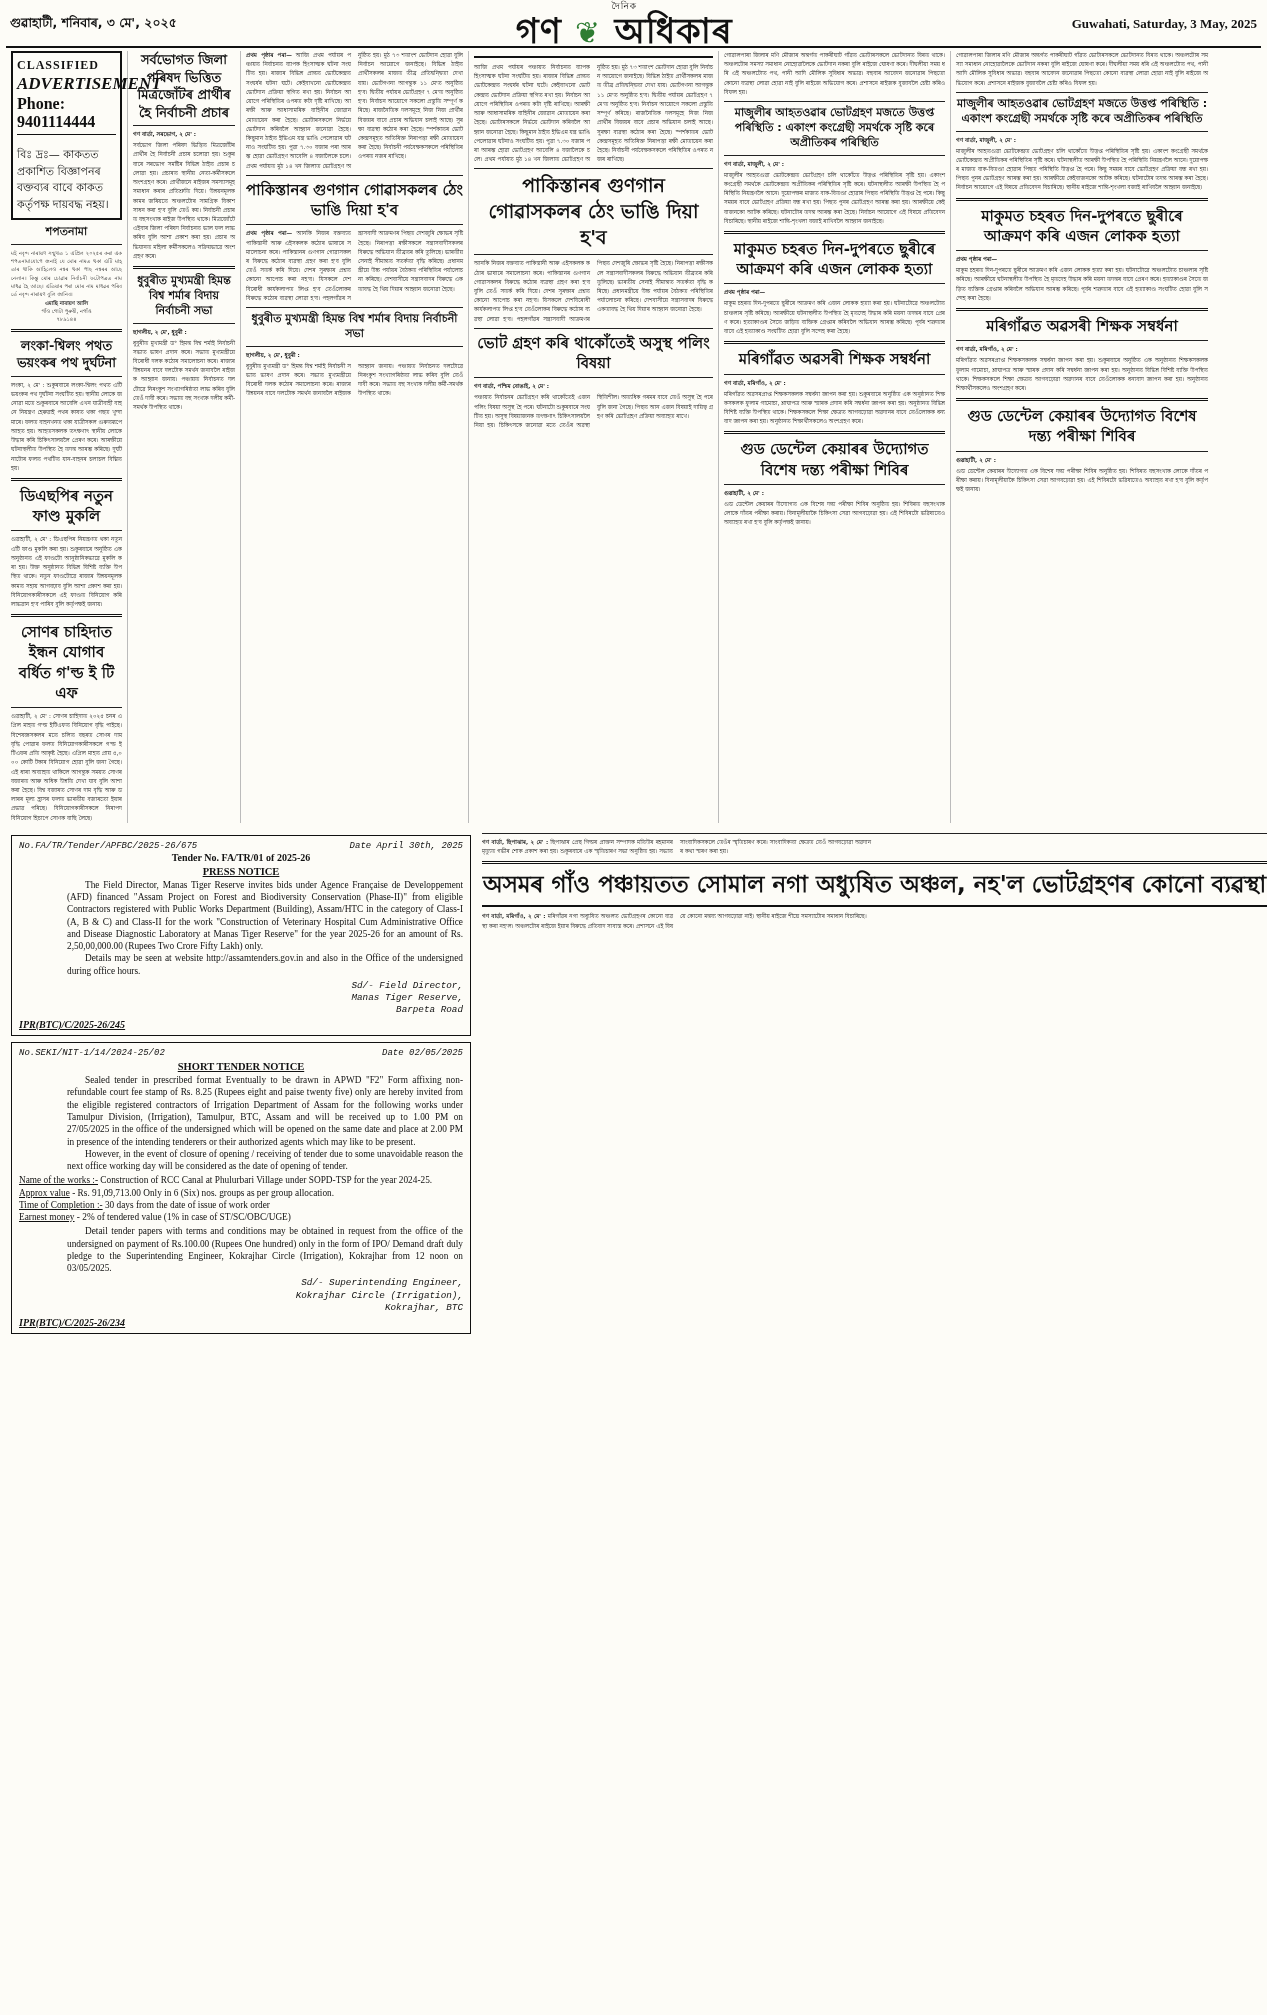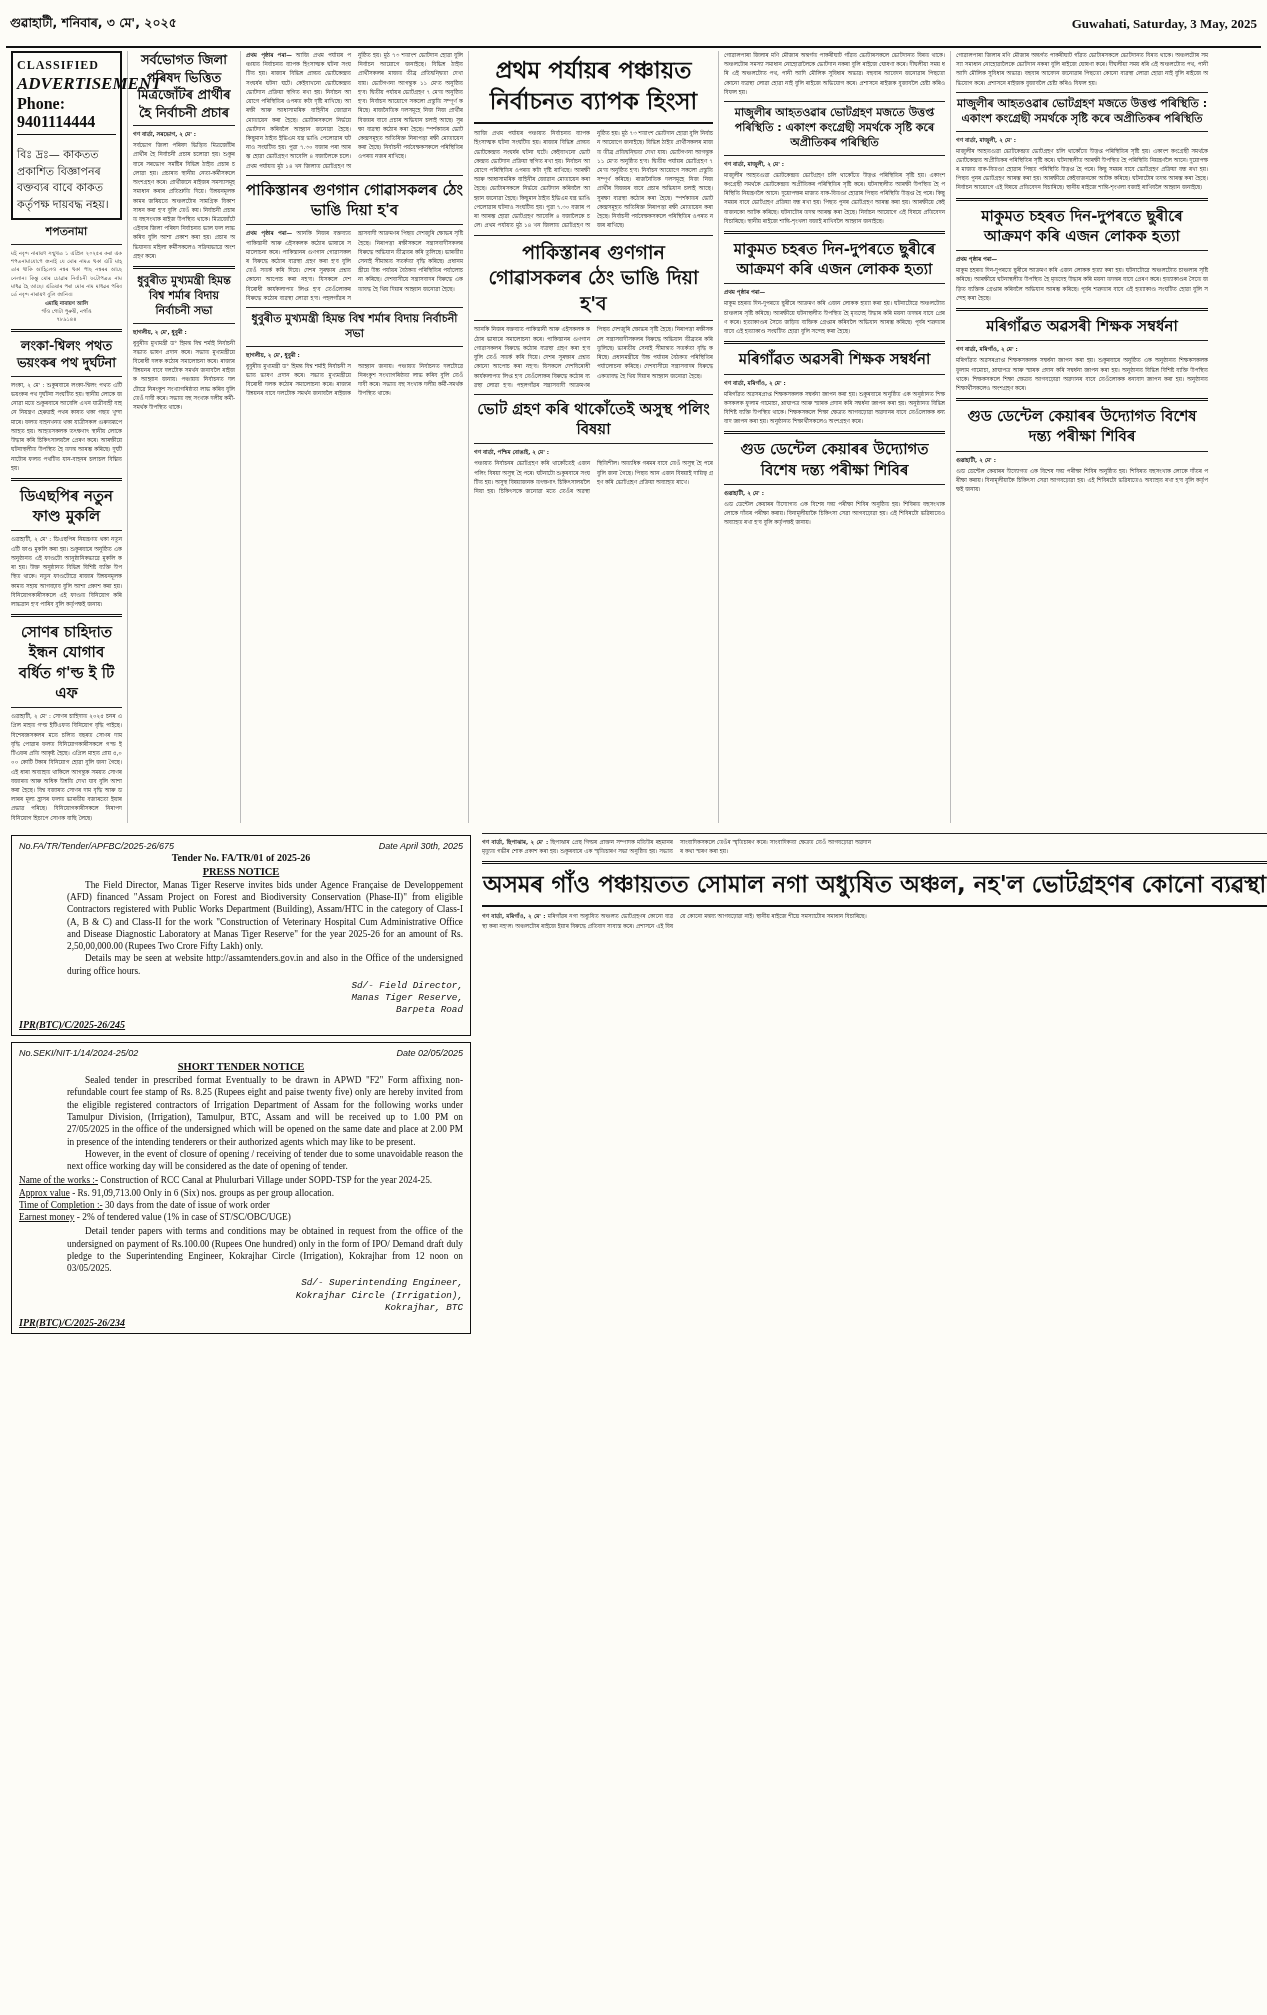--- a/index.html
+++ b/index.html
@@ -73,21 +73,21 @@
   .classified {
     border:2px solid #111; padding:5px 4px; text-align:left; margin-bottom:5px;
   }
   .classified .c1 { font-size:12px; font-weight:bold; letter-spacing:1px; font-family:"Liberation Serif", serif; }
   .classified .c2 { font-size:17px; font-weight:bold; font-style:italic; font-family:"Liberation Serif", serif; margin:1px 0; }
   .classified .c3 { font-size:16px; font-weight:bold; font-family:"Liberation Serif", serif; }
   .classified .c4 { font-size:11px; font-family:"DejaVu Sans", sans-serif; margin-top:3px; line-height:1.5; border-top:1px solid #111; padding-top:12px;}
 
   
   .notice-box { border:1px solid #111; padding:5px 7px; margin-top:6px; }
-  .notice-head { display:flex; justify-content:space-between; font-size:9px; font-style:italic; font-family:Liberation Sans, sans-serif; }
+  .notice-head { display:flex; justify-content:space-between; font-size:9px; font-style:italic; font-family:Liberation Mono, monospace; }
   .notice-title { text-align:center; font-size:10.5px; font-weight:bold; text-decoration:underline; margin:3px 0 2px; font-family:"Liberation Serif", serif;}
   .notice-title2 { text-align:center; font-size:10px; font-weight:bold; margin:1px 0 3px; font-family:"Liberation Serif", serif;}
   .notice-body { font-size:9.3px; line-height:1.32; text-align:justify; font-family:"Liberation Serif", serif; }
   .notice-body .ind { text-indent:18px; display:block;margin-left:48px; }
   .sig { text-align:right; font-size:9.3px; line-height:1.3; font-style:italic; font-family:Liberation Mono, monospace; margin-top:3px;}
   .ipr { font-size:10px; font-weight:bold; font-style:italic; margin-top:3px; font-family:"Liberation Serif", serif;}
   .ul { text-decoration:underline; }
 
   .two-col-text { column-count:2; column-gap:7px; }
   .four-col-text { column-count:4; column-gap:7px; }
@@ -97,20 +97,28 @@
   .contd { font-weight:bold; }
   .center { text-align:center; }
 </style>
 </head>
 <body>
 
 <div class="page">
 
   <div class="masthead">
     <div class="mast-left as">গুৱাহাটী, শনিবাৰ, ৩ মে', ২০২৫</div>
+    <div class="mast-center">
+      <div class="mast-sub as">দৈনিক</div>
+      <div class="mast-title as">
+        <span>গণ</span>
+        <span class="leaf">❦</span>
+        <span>অধিকাৰ</span>
+      </div>
+    </div>
     <div class="mast-right">Guwahati, Saturday, 3 May, 2025</div>
   </div>
 
   <div class="grid">
 
     <div class="col">
       <div class="classified">
         <div class="c1">CLASSIFIED</div>
         <div class="c2">ADVERTISEMENT</div>
         <div class="c3">Phone: 9401114444</div>
@@ -165,21 +173,20 @@
         <span>আনকি নিজৰ বক্তব্যত পাকিস্তানী আৰু এইসকলক কঠোৰ ভাষাৰে সমালোচনা কৰে। পাকিস্তানৰ গুণগান গোৱাসকলৰ বিৰুদ্ধে কঠোৰ ব্যৱস্থা গ্ৰহণ কৰা হ'ব বুলি তেওঁ সতৰ্ক কৰি দিয়ে। দেশৰ সুৰক্ষাৰ প্ৰশ্নত কোনো আপোচ কৰা নহ'ব। যিসকলে দেশবিৰোধী কাৰ্যকলাপত লিপ্ত হ'ব তেওঁলোকৰ বিৰুদ্ধে কঠোৰ ব্যৱস্থা লোৱা হ'ব। পহলগাঁৱৰ সন্ত্ৰাসবাদী আক্ৰমণৰ পিছত দেশজুৰি ক্ষোভৰ সৃষ্টি হৈছে। নিৰাপত্তা ৰক্ষীসকলে সন্ত্ৰাসবাদীসকলৰ বিৰুদ্ধে অভিযান তীব্ৰতৰ কৰি তুলিছে। ভাৰতীয় সেনাই সীমান্তত সতৰ্কতা বৃদ্ধি কৰিছে। প্ৰধানমন্ত্ৰীয়ে উচ্চ পৰ্যায়ৰ বৈঠকত পৰিস্থিতিৰ পৰ্যালোচনা কৰিছে। দেশবাসীয়ে সন্ত্ৰাসবাদৰ বিৰুদ্ধে একতাবদ্ধ হৈ থিয় দিয়াৰ আহ্বান জনোৱা হৈছে।</span>
       </div>
       <div class="rule"></div>
       <div class="hl xs as">ধুবুৰীত মুখ্যমন্ত্ৰী হিমন্ত বিশ্ব শৰ্মাৰ বিদায় নিৰ্বাচনী সভা</div>
       <div class="rule"></div>
       <div class="byline as">ছাগলীয়, ২ মে', ধুবুৰী :</div>
       <div class="body-text two-col-text">ধুবুৰীত মুখ্যমন্ত্ৰী ড° হিমন্ত বিশ্ব শৰ্মাই নিৰ্বাচনী সভাত ভাষণ প্ৰদান কৰে। সভাত মুখ্যমন্ত্ৰীয়ে বিৰোধী দলক কঠোৰ সমালোচনা কৰে। ৰাজ্যৰ উন্নয়নৰ বাবে দলটোক সমৰ্থন জনাবলৈ ৰাইজক আহ্বান জনায়। পঞ্চায়ত নিৰ্বাচনত দলটোৱে নিৰংকুশ সংখ্যাগৰিষ্ঠতা লাভ কৰিব বুলি তেওঁ দাবী কৰে। সভাত বহু সংখ্যক দলীয় কৰ্মী-সমৰ্থক উপস্থিত থাকে।</div>
     </div>
 
     <div class="col">
-      <div class="hl xl as spanhead">প্ৰথম পৰ্যায়ৰ পঞ্চায়ত নিৰ্বাচনত ব্যাপক হিংসা</div>
       <div class="rule2"></div>
       <div class="body-text two-col-text">আজি প্ৰথম পৰ্যায়ৰ পঞ্চায়ত নিৰ্বাচনত ব্যাপক হিংসাত্মক ঘটনা সংঘটিত হয়। ৰাজ্যৰ বিভিন্ন প্ৰান্তত ভোটকেন্দ্ৰত সংঘৰ্ষৰ ঘটনা ঘটে। কেইবাখনো ভোটকেন্দ্ৰত ভোটদান প্ৰক্ৰিয়া স্থগিত ৰখা হয়। নিৰ্বাচন আয়োগে পৰিস্থিতিৰ ওপৰত কটা দৃষ্টি ৰাখিছে। আৰক্ষী আৰু আধাসামৰিক বাহিনীৰ জোৱান মোতায়েন কৰা হৈছে। ভোটাৰসকলে নিৰ্ভয়ে ভোটদান কৰিবলৈ আহ্বান জনোৱা হৈছে। কিছুমান ঠাইত ইভিএম যন্ত্ৰ ভাঙি পেলোৱাৰ ঘটনাও সংঘটিত হয়। পুৱা ৭.৩০ বজাৰ পৰা আৰম্ভ হোৱা ভোটগ্ৰহণ আবেলি ৪ বজালৈকে চলে। প্ৰথম পৰ্যায়ত মুঠ ১৪ খন জিলাত ভোটগ্ৰহণ অনুষ্ঠিত হয়। মুঠ ৭৩ শতাংশ ভোটদান হোৱা বুলি নিৰ্বাচন আয়োগে জনাইছে। বিভিন্ন ঠাইত প্ৰাৰ্থীসকলৰ মাজত তীব্ৰ প্ৰতিদ্বন্দ্বিতা দেখা যায়। ভোটগণনা আগন্তুক ১১ মে'ত অনুষ্ঠিত হ'ব। দ্বিতীয় পৰ্যায়ৰ ভোটগ্ৰহণ ৭ মে'ত অনুষ্ঠিত হ'ব। নিৰ্বাচন আয়োগে সকলো প্ৰস্তুতি সম্পূৰ্ণ কৰিছে। ৰাজনৈতিক দলসমূহে নিজ নিজ প্ৰাৰ্থীৰ বিজয়ৰ বাবে প্ৰচাৰ অভিযান চলাই আছে। সুৰক্ষা ব্যৱস্থা কঠোৰ কৰা হৈছে। স্পৰ্শকাতৰ ভোটকেন্দ্ৰসমূহত অতিৰিক্ত নিৰাপত্তা ৰক্ষী মোতায়েন কৰা হৈছে। নিৰ্বাচনী পৰ্যবেক্ষকসকলে পৰিস্থিতিৰ ওপৰত নজৰ ৰাখিছে।</div>
       <div class="rule"></div>
       <div class="hl lg as">পাকিস্তানৰ গুণগান গোৱাসকলৰ ঠেং ভাঙি দিয়া হ'ব</div>
       <div class="rule"></div>
       <div class="body-text two-col-text">আনকি নিজৰ বক্তব্যত পাকিস্তানী আৰু এইসকলক কঠোৰ ভাষাৰে সমালোচনা কৰে। পাকিস্তানৰ গুণগান গোৱাসকলৰ বিৰুদ্ধে কঠোৰ ব্যৱস্থা গ্ৰহণ কৰা হ'ব বুলি তেওঁ সতৰ্ক কৰি দিয়ে। দেশৰ সুৰক্ষাৰ প্ৰশ্নত কোনো আপোচ কৰা নহ'ব। যিসকলে দেশবিৰোধী কাৰ্যকলাপত লিপ্ত হ'ব তেওঁলোকৰ বিৰুদ্ধে কঠোৰ ব্যৱস্থা লোৱা হ'ব। পহলগাঁৱৰ সন্ত্ৰাসবাদী আক্ৰমণৰ পিছত দেশজুৰি ক্ষোভৰ সৃষ্টি হৈছে। নিৰাপত্তা ৰক্ষীসকলে সন্ত্ৰাসবাদীসকলৰ বিৰুদ্ধে অভিযান তীব্ৰতৰ কৰি তুলিছে। ভাৰতীয় সেনাই সীমান্তত সতৰ্কতা বৃদ্ধি কৰিছে। প্ৰধানমন্ত্ৰীয়ে উচ্চ পৰ্যায়ৰ বৈঠকত পৰিস্থিতিৰ পৰ্যালোচনা কৰিছে। দেশবাসীয়ে সন্ত্ৰাসবাদৰ বিৰুদ্ধে একতাবদ্ধ হৈ থিয় দিয়াৰ আহ্বান জনোৱা হৈছে।</div>
       <div class="rule"></div>
       <div class="hl md as">ভোট গ্ৰহণ কৰি থাকোঁতেই অসুস্থ পলিং বিষয়া</div>
       <div class="rule"></div>
       <div class="byline as">গণ বাৰ্তা, পশ্চিম বোঙাই, ২ মে' :</div>

